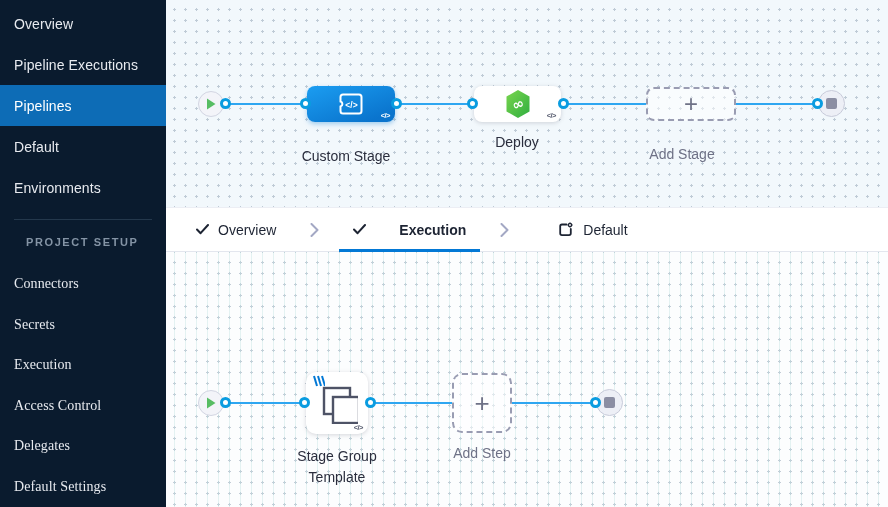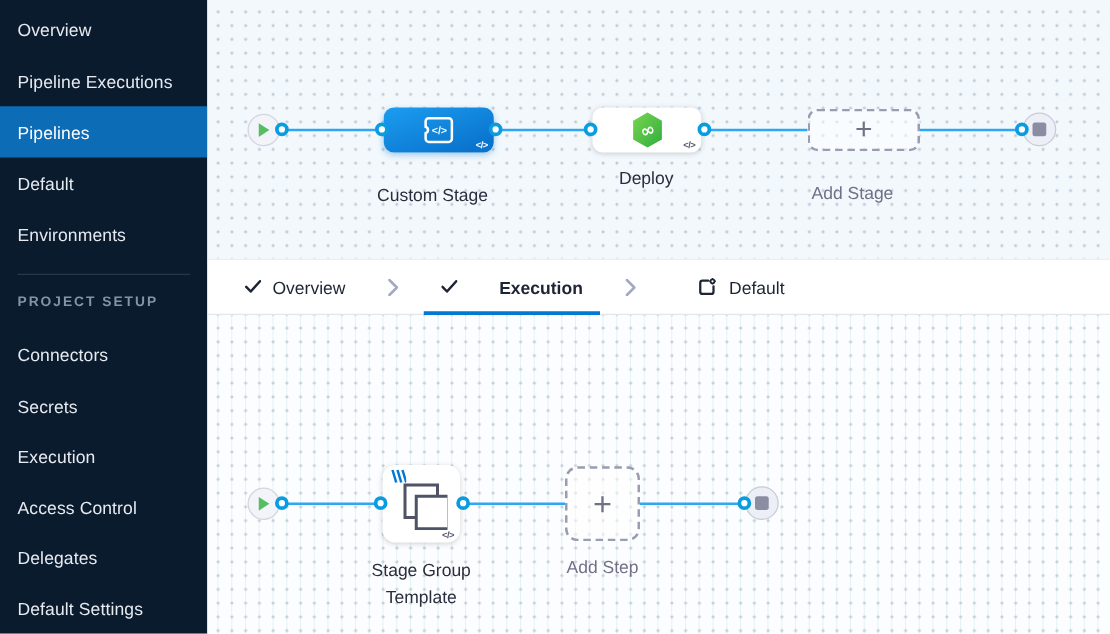--- a/index.html
+++ b/index.html
@@ -7,23 +7,23 @@
   body { font-family:"Liberation Sans","DejaVu Sans",sans-serif; font-size:14px; color:#1c2330; }
 
   .app { display:flex; width:876px; height:507px; }
 
   
   .sidebar { width:166px; height:507px; background:#0a1b2e; flex:0 0 166px; padding-top:3px; }
   .nav-item { height:41px; display:flex; align-items:center; padding-left:14px;
               color:#e7eaef; font-size:14px; cursor:pointer; letter-spacing:.1px; }
   .nav-item.selected { background:#0d6cb6; color:#ffffff; }
   .sidebar-divider { height:1px; background:#24384c; margin:11px 14px 0 14px; }
-  .section-title { height:44px; display:flex; align-items:center; padding-left:14px;
+  .section-title { height:44px; display:flex; align-items:center; padding-left:26px;
                    color:#8494a5; font-size:11px; font-weight:700; letter-spacing:1.6px; }
-  .setup .nav-item { height:40.5px; }
+  .setup .nav-item { height:40.5px;font-family:Liberation Serif, serif; }
 
   
   .main { position:relative; width:722px; height:507px; background:#fff; }
 
   .canvas-top { position:absolute; left:0; top:0; width:722px; height:207px;
     background-color:#f2f8fc;
     background-image:radial-gradient(circle, #bfcbd6 1px, transparent 1.4px);
     background-size:11px 11px; background-position:3px 4px; }
 
   .canvas-bottom { position:absolute; left:0; top:252px; width:722px; height:255px;

